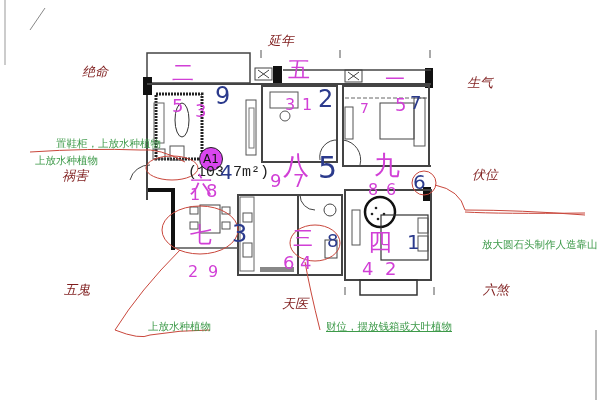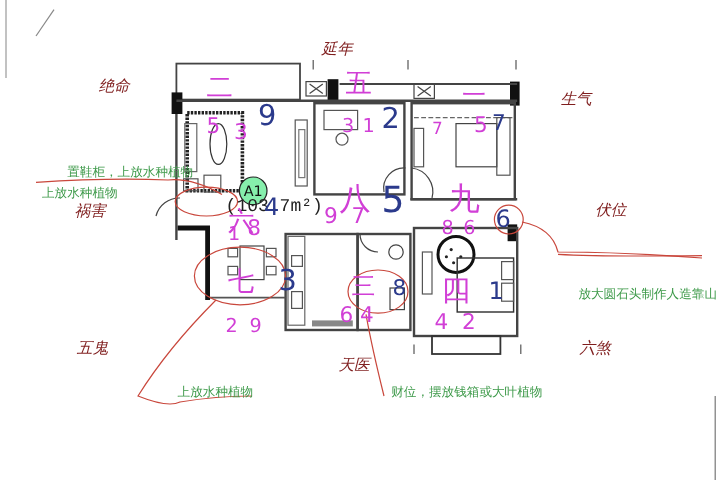--- a/index.html
+++ b/index.html
@@ -3,21 +3,21 @@
 <meta charset="utf-8">
 <style>
   html, body { margin:0; padding:0; background:#ffffff; }
   body { width:600px; height:400px; position:relative; overflow:hidden; font-family:"DejaVu Sans", sans-serif; }
   .abs { position:absolute; }
   .dir { color:#7f1d1d; font-size:13px; white-space:nowrap;font-style:italic; }
   .note { color:#3e9a4a; font-size:10.5px; white-space:nowrap; }
   .hw-m { color:#d13fd6; font-family:"DejaVu Sans", sans-serif; white-space:nowrap; }
   .hw-b { color:#2b3a8c; font-family:"DejaVu Sans", sans-serif; white-space:nowrap; }
   svg.plan { position:absolute; left:0; top:0; }
-  .badge { position:absolute; left:199px; top:147px; width:22px; height:22px; border:1px solid #222; border-radius:50%; font-size:12px; text-align:center; line-height:22px; color:#111; background:#86efac; }
+  .badge { position:absolute; left:199px; top:147px; width:22px; height:22px; border:1px solid #222; border-radius:50%; font-size:12px; text-align:center; line-height:22px; color:#111; background:#d946ef; }
   .area { position:absolute; left:188px; top:164px; font-size:15px; color:#222; white-space:nowrap;font-family:Liberation Mono, monospace; }
 </style>
 </head>
 <body>
 
 <svg class="plan" width="600" height="400" viewBox="0 0 600 400">
 
   <line x1="45" y1="8" x2="30" y2="30" stroke="#888" stroke-width="1"></line>
   <line x1="5" y1="0" x2="5" y2="65" stroke="#999" stroke-width="1"></line>
   <line x1="596" y1="330" x2="596" y2="400" stroke="#777" stroke-width="1"></line>
@@ -113,30 +113,30 @@
     <ellipse cx="424" cy="183" rx="12" ry="12"></ellipse>
     <path d="M435 185 Q 460 190 465 210 Q 520 210 585 215"></path>
     <path d="M465 212 Q 500 214 585 213"></path>
   </g>
 </svg>
 
 <div class="abs dir" style="left:268px;top:32px;">延年</div>
 <div class="abs dir" style="left:50px;top:63px;margin-left:32px;">绝命</div>
 <div class="abs dir" style="left:467px;top:74px;">生气</div>
 <div class="abs dir" style="left:62px;top:167px;">祸害</div>
-<div class="abs dir" style="left:496px;top:166px;">伏位</div>
+<div class="abs dir" style="left:472px;top:166px;">伏位</div>
 <div class="abs dir" style="left:64px;top:281px;">五鬼</div>
 <div class="abs dir" style="left:282px;top:295px;">天医</div>
 <div class="abs dir" style="left:483px;top:281px;">六煞</div>
 
 <div class="abs note" style="left:35px;top:137px;margin-left:21px;">置鞋柜，上放水种植物</div>
 <div class="abs note" style="left:35px;top:154px;">上放水种植物</div>
 <div class="abs note" style="left:482px;top:196px;margin-top:42px;">放大圆石头制作人造靠山</div>
 <div class="abs note" style="left:148px;top:320px;">上放水种植物</div>
-<div class="abs note" style="left:326px;top:320px;">财位，摆放钱箱或大叶植物</div>
+<div class="abs note" style="left:326px;top:320px;text-decoration:underline;">财位，摆放钱箱或大叶植物</div>
 
 <div class="badge">A1</div>
 <div class="area">(103.7m²)</div>
 
 <div class="abs hw-m" style="left:172px;top:58px;font-size:22px;">二</div>
 <div class="abs hw-m" style="left:172px;top:95px;font-size:18px;">5</div>
 <div class="abs hw-m" style="left:195px;top:100px;font-size:18px;">3</div>
 <div class="abs hw-b" style="left:215px;top:82px;font-size:24px;">9</div>
 
 <div class="abs hw-m" style="left:288px;top:55px;font-size:22px;">五</div>

